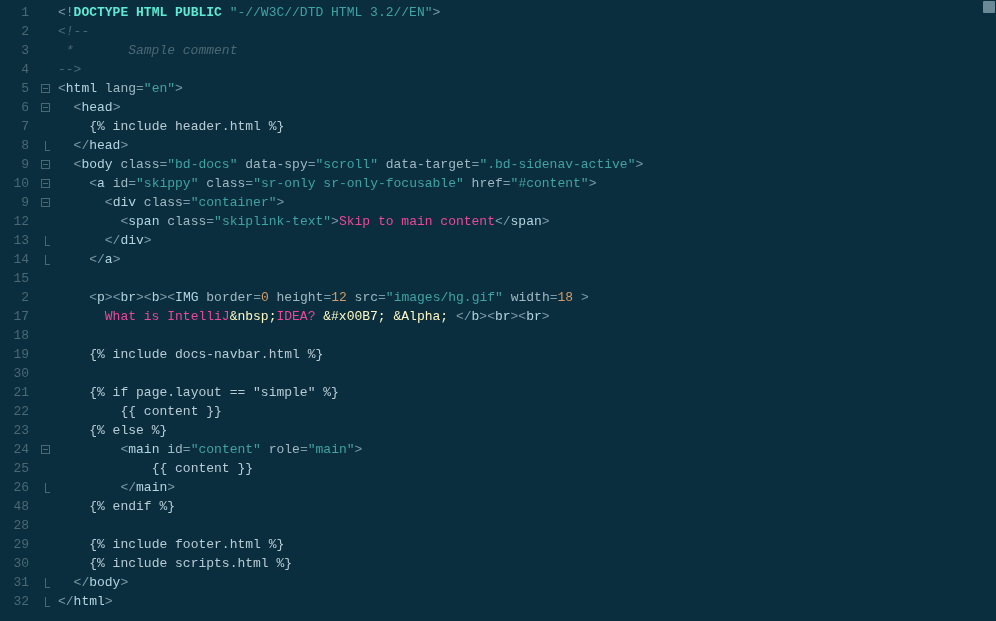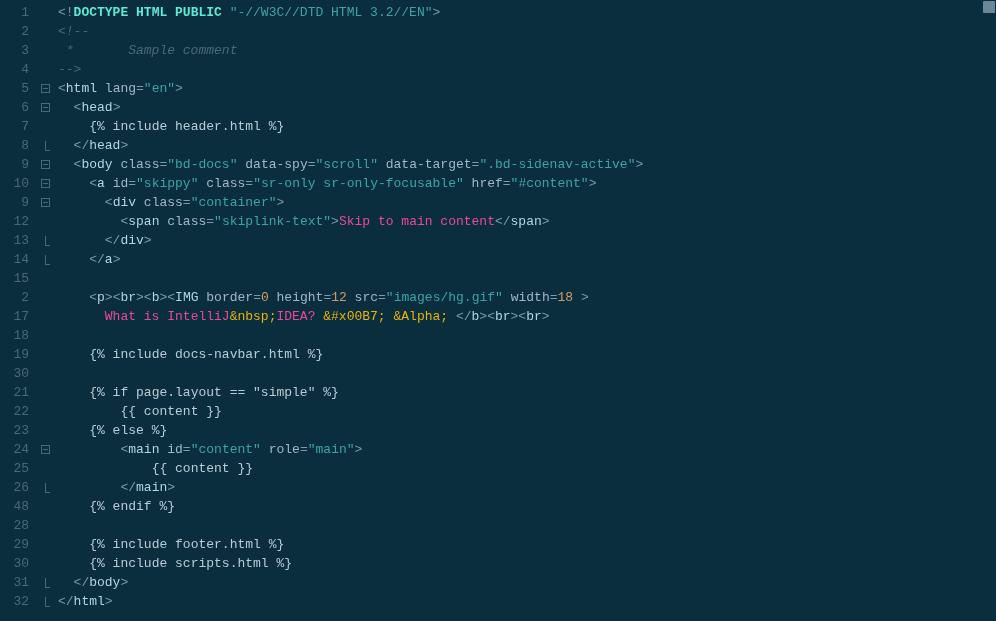--- a/index.html
+++ b/index.html
@@ -70,21 +70,21 @@
     border-radius: 1px;
   }
   
   .pun { color: #7a9aa8; }   
   .tag { color: #b3d4e0; }   
   .kw  { color: #5eead4; font-weight: bold; }   
   .attr{ color: #a0b8c4; }
   .str { color: #3fa3a3; }   
   .cmt { color: #4a6875; font-style: italic; }
   .txt { color: #ec4899; }
-  .ent { color: #eab308; margin-top: 28px; }   
+  .ent { color: #fef9c3; margin-top: 28px; }   
   .num { color: #d19a66; }
   .tmpl{ color: #b8ccd6; }
 </style>
 </head>
 <body>
 
 <div class="editor">
   <div class="gutter" id="gutter">
       <div class="ln">1</div>
       <div class="ln">2</div>

